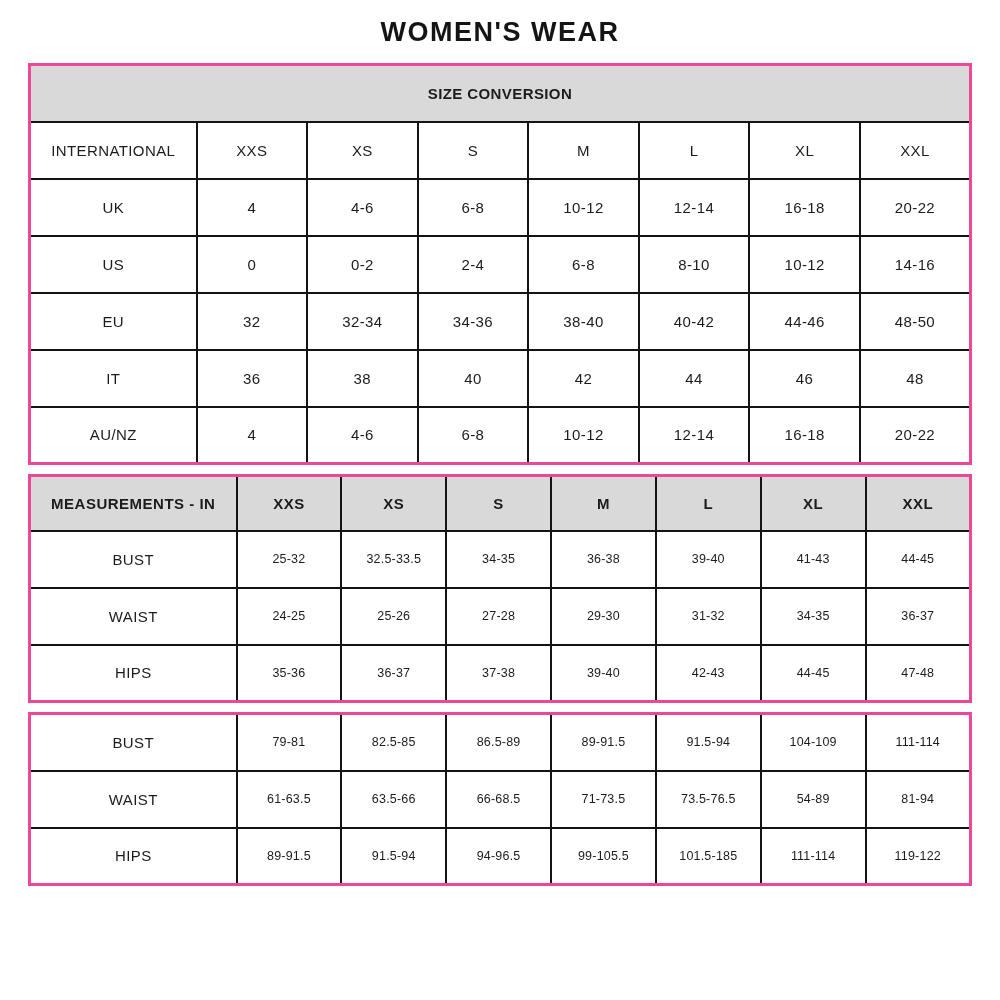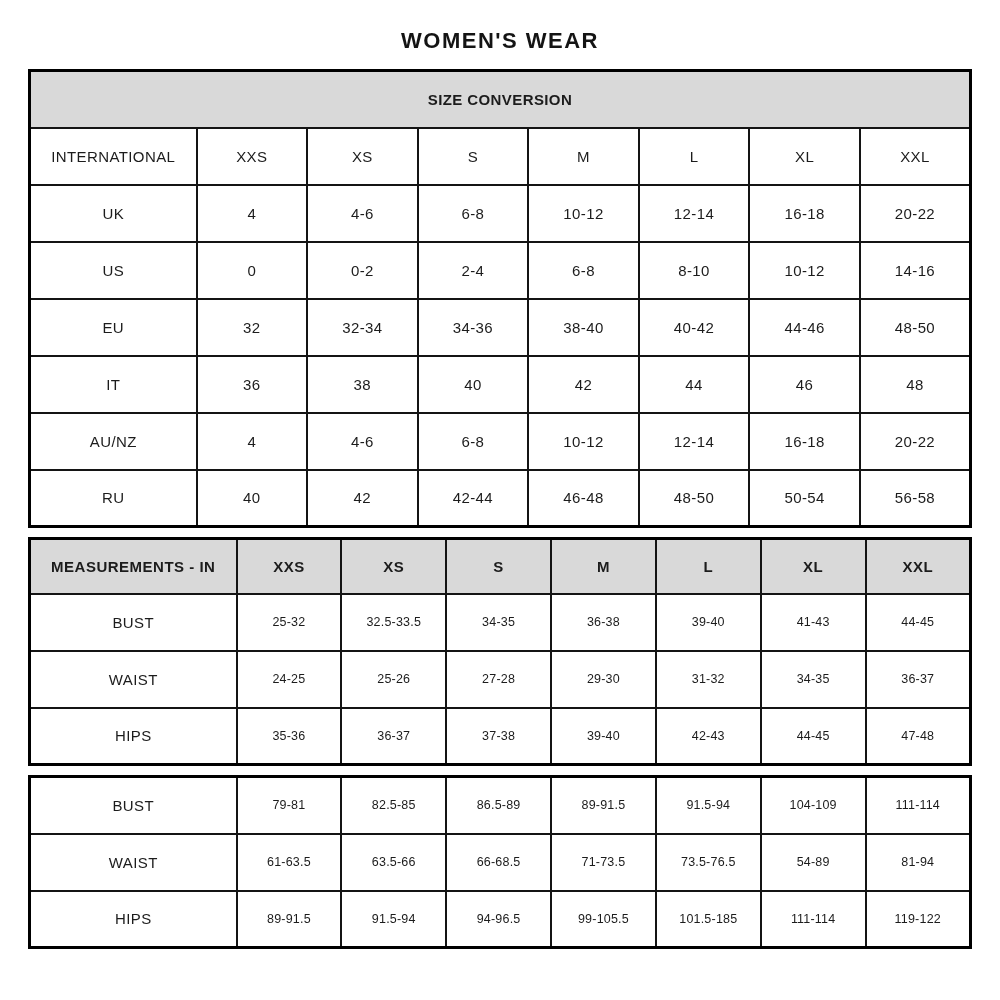--- a/index.html
+++ b/index.html
@@ -6,33 +6,33 @@
   html, body { margin: 0; padding: 0; }
   body {
     width: 1000px; height: 1000px;
     background: #ffffff;
     font-family: "Liberation Sans", sans-serif;
     color: #1c1c1c;
   }
   .page { padding: 0 28px; }
   .page-title {
     text-align: center;
-    font-size: 22px;
+    font-size: 27px;
     font-weight: 700;
     letter-spacing: 1.5px;
     margin: 0;
-    padding: 28px 0 15px 0;
+    padding: 17px 0 15px 0;
     color: #141414;
   }
   table {
     width: 100%;
     border-collapse: collapse;
     table-layout: fixed;
     margin-bottom: 9px;
-    border: 3px solid #000000;
+    border: 3px solid #ec4899;
   }
   td {
     border: 2px solid #141414;
     text-align: center;
     vertical-align: middle;
     padding: 0 4px;
     overflow: hidden;
     white-space: nowrap;
   }
   .band {
@@ -129,30 +129,20 @@
     </tr>
     <tr>
       <td>AU/NZ</td>
       <td>4</td>
       <td>4-6</td>
       <td>6-8</td>
       <td>10-12</td>
       <td>12-14</td>
       <td>16-18</td>
       <td>20-22</td>
-    </tr>
-    <tr>
-      <td>RU</td>
-      <td>40</td>
-      <td>42</td>
-      <td>42-44</td>
-      <td>46-48</td>
-      <td>48-50</td>
-      <td>50-54</td>
-      <td>56-58</td>
     </tr>
   </tbody>
     </table>
 
   <table class="t2">
     <colgroup>
       <col style="width:207px">
         <col>
         <col>
         <col>

